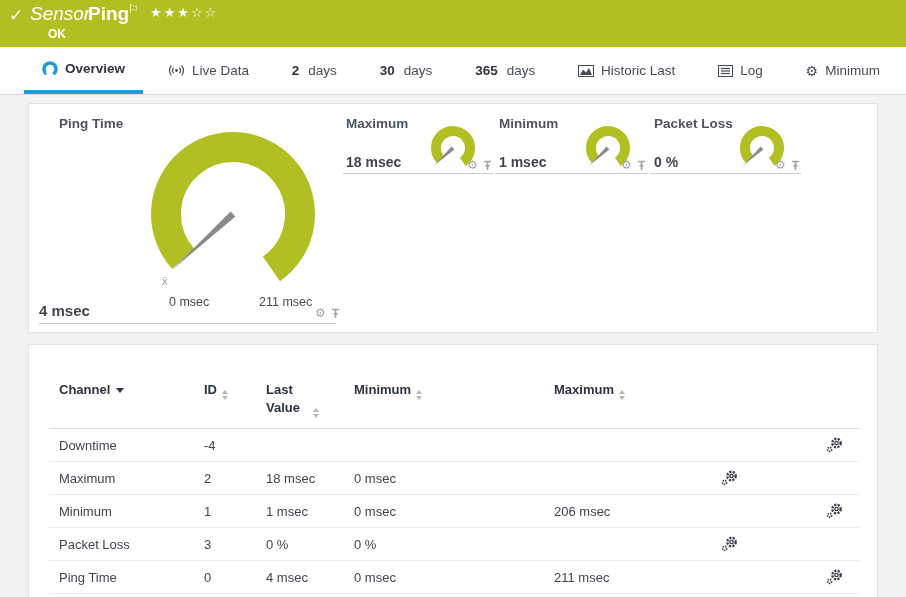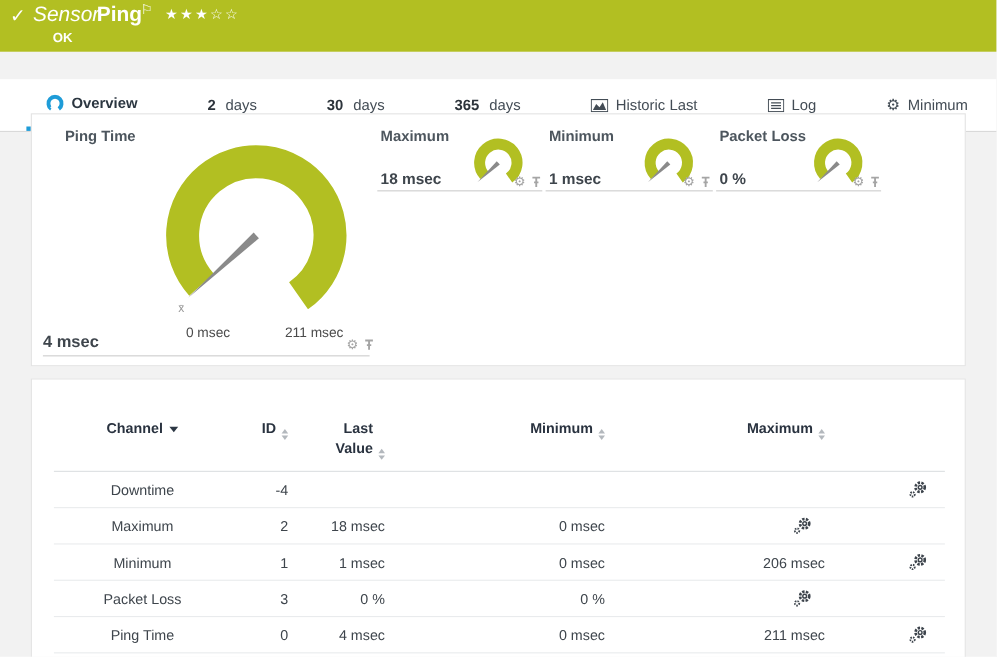--- a/index.html
+++ b/index.html
@@ -24,21 +24,21 @@
   .topbar .check{position:absolute;left:9px;top:5px;font-size:17px;font-weight:700;}
   .topbar .kind{position:absolute;left:30px;top:3px;font-size:19px;font-style:italic;font-weight:400;}
   .topbar .name{position:absolute;left:88px;top:3px;font-size:19px;font-weight:700;}
   .topbar .flag{position:absolute;left:128px;top:2px;font-size:12px;}
   .topbar .stars{position:absolute;left:150px;top:5px;font-size:13px;letter-spacing:2px;}
   .topbar .status{position:absolute;left:48px;top:27px;font-size:12px;font-weight:700;}
 
   
   .tabstrip{position:absolute;left:0;top:47px;width:906px;height:48px;background:#fff;
     border-bottom:1px solid #d9d9d9;display:flex;align-items:stretch;
-    justify-content:space-between;padding:0 8px 0 24px;margin-top:25px;}
+    justify-content:space-between;padding:0 8px 0 24px;}
   .tab{display:flex;align-items:center;gap:7px;padding:0 18px;font-size:13.5px;color:#434c55;cursor:pointer;}
   .tab .num{font-weight:700;color:#2d343b;margin-right:2px;}
   .tab.active{border-bottom:4px solid var(--tab-active-blue);font-weight:700;color:#2b3640;}
   .tab .ticon{display:inline-flex;align-items:center;}
   .tab .gearglyph{font-size:14px;color:#434c55;}
 
   
   .panel{position:absolute;background:#fff;border:1px solid var(--panel-border);}
   .panel.gauges{left:28px;top:103px;width:850px;height:230px;}
   .panel.channels{left:28px;top:344px;width:850px;height:262px;}
@@ -53,22 +53,22 @@
   .mean-marker{position:absolute;font-size:11px;color:#9a9a9a;}
   .bgauge{position:absolute;left:119px;top:25px;}
   .sgauge{position:absolute;}
 
   
   .tbl{position:absolute;left:20px;top:36px;width:810px;}
   .trow{display:grid;grid-template-columns:155px 62px 88px 200px 200px 1fr;align-items:center;}
   .trow.head{align-items:start;min-height:48px;border-bottom:1px solid #dcdfe2;padding-bottom:8px;}
   .trow.body{height:33px;border-bottom:1px solid var(--separator);font-size:13px;color:var(--text-dark);}
   .tcell{padding-right:4px;}
-  .tcell.left{text-align:center;padding-left:10px;}
-  .tcell.right{text-align:right;}
+  .tcell.left{text-align:left;padding-left:10px;}
+  .tcell.right{}
   .trow.head .tcell{font-size:13px;font-weight:700;color:var(--table-header-text);line-height:1.35;}
   .sort{display:inline-flex;flex-direction:column;gap:2px;margin-left:5px;vertical-align:0px;}
   .sort i{display:block;width:0;height:0;border-left:3.5px solid transparent;border-right:3.5px solid transparent;}
   .sort .up{border-bottom:4px solid #b3b8bd;}
   .sort .dn{border-top:4px solid #b3b8bd;}
   .caret{display:inline-block;width:0;height:0;border-left:4px solid transparent;border-right:4px solid transparent;
     border-top:5px solid #2c3744;margin-left:6px;vertical-align:1px;}
   .editcell{display:flex;justify-content:flex-end;padding-right:16px;}
   .editcell svg{cursor:pointer;}
 </style>
@@ -88,20 +88,30 @@
 
   <div class="tabstrip" id="tabstrip">
       <div class="tab active">
         <span class="ticon">
           <svg width="16" height="16" viewBox="0 0 16 16">
             <path d="M4.56 12.91 A6 6 0 1 1 11.44 12.91" fill="none" stroke="var(--tab-active-blue)" stroke-width="3.6"></path>
             <line x1="8.5" y1="7.5" x2="4.3" y2="12.3" stroke="#fff" stroke-width="1.6"></line>
           </svg>
         </span>
         <span>Overview</span>
+      </div>
+      <div class="tab">
+        <span class="ticon">
+          <svg width="17" height="13" viewBox="0 0 17 13">
+            <circle cx="8.5" cy="6.5" r="1.4" fill="#434c55"></circle>
+            <path d="M5.7 3.8 a3.9 3.9 0 0 0 0 5.4 M3.4 1.6 a7.2 7.2 0 0 0 0 9.8" fill="none" stroke="#434c55" stroke-width="1.2"></path>
+            <path d="M11.3 3.8 a3.9 3.9 0 0 1 0 5.4 M13.6 1.6 a7.2 7.2 0 0 1 0 9.8" fill="none" stroke="#434c55" stroke-width="1.2"></path>
+          </svg>
+        </span>
+        <span>Live Data</span>
       </div>
       <div class="tab">
         <span class="num">2</span>
         <span>days</span>
       </div>
       <div class="tab">
         <span class="num">30</span>
         <span>days</span>
       </div>
       <div class="tab">

